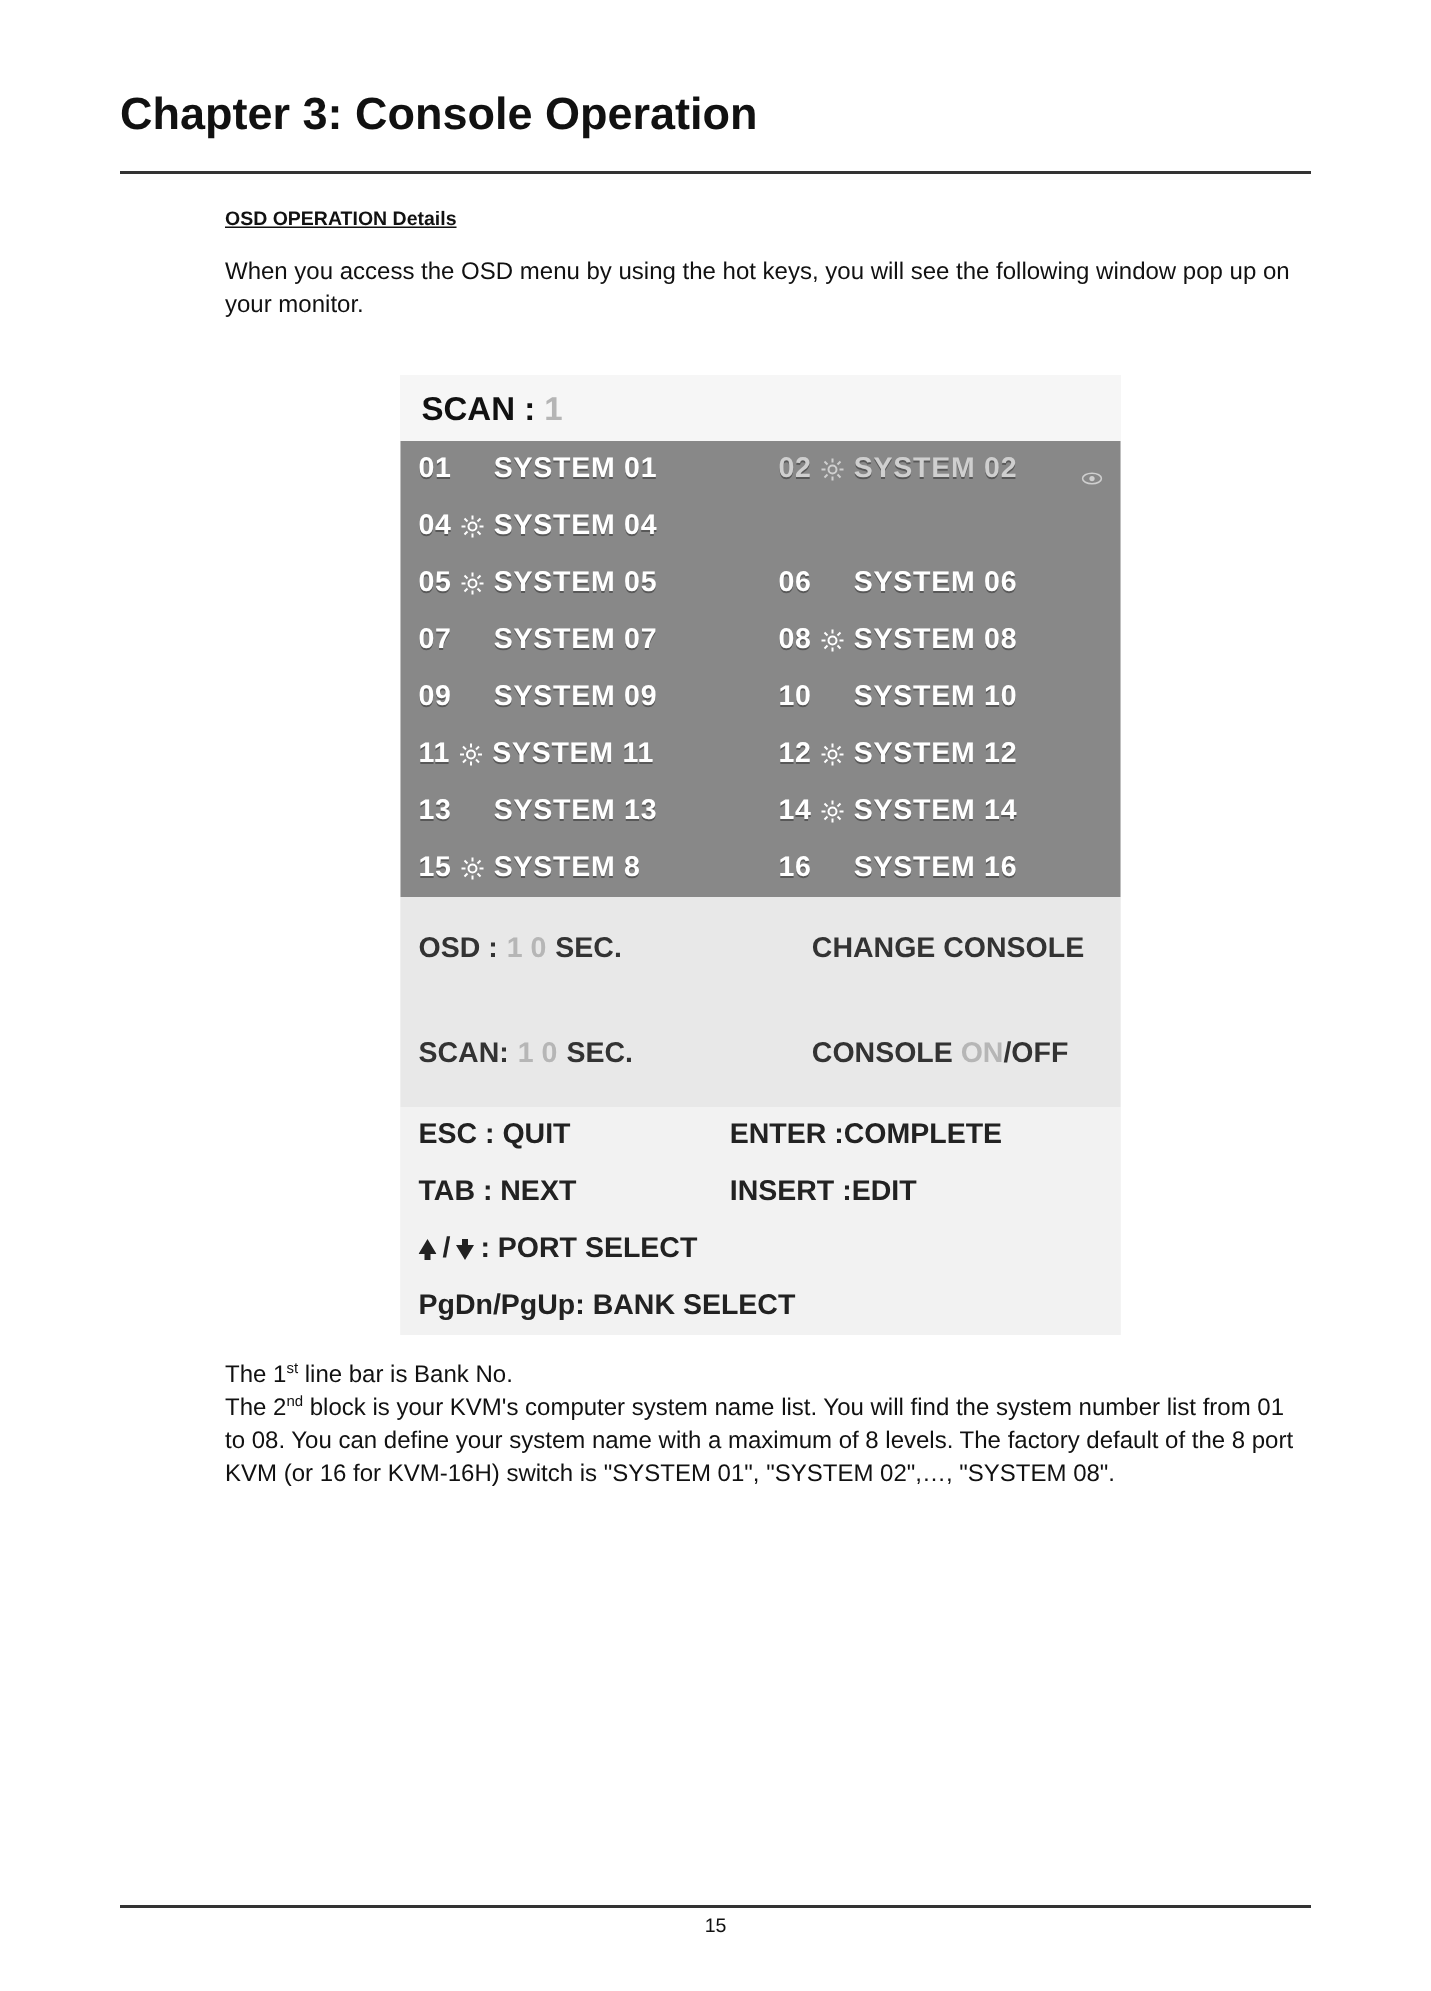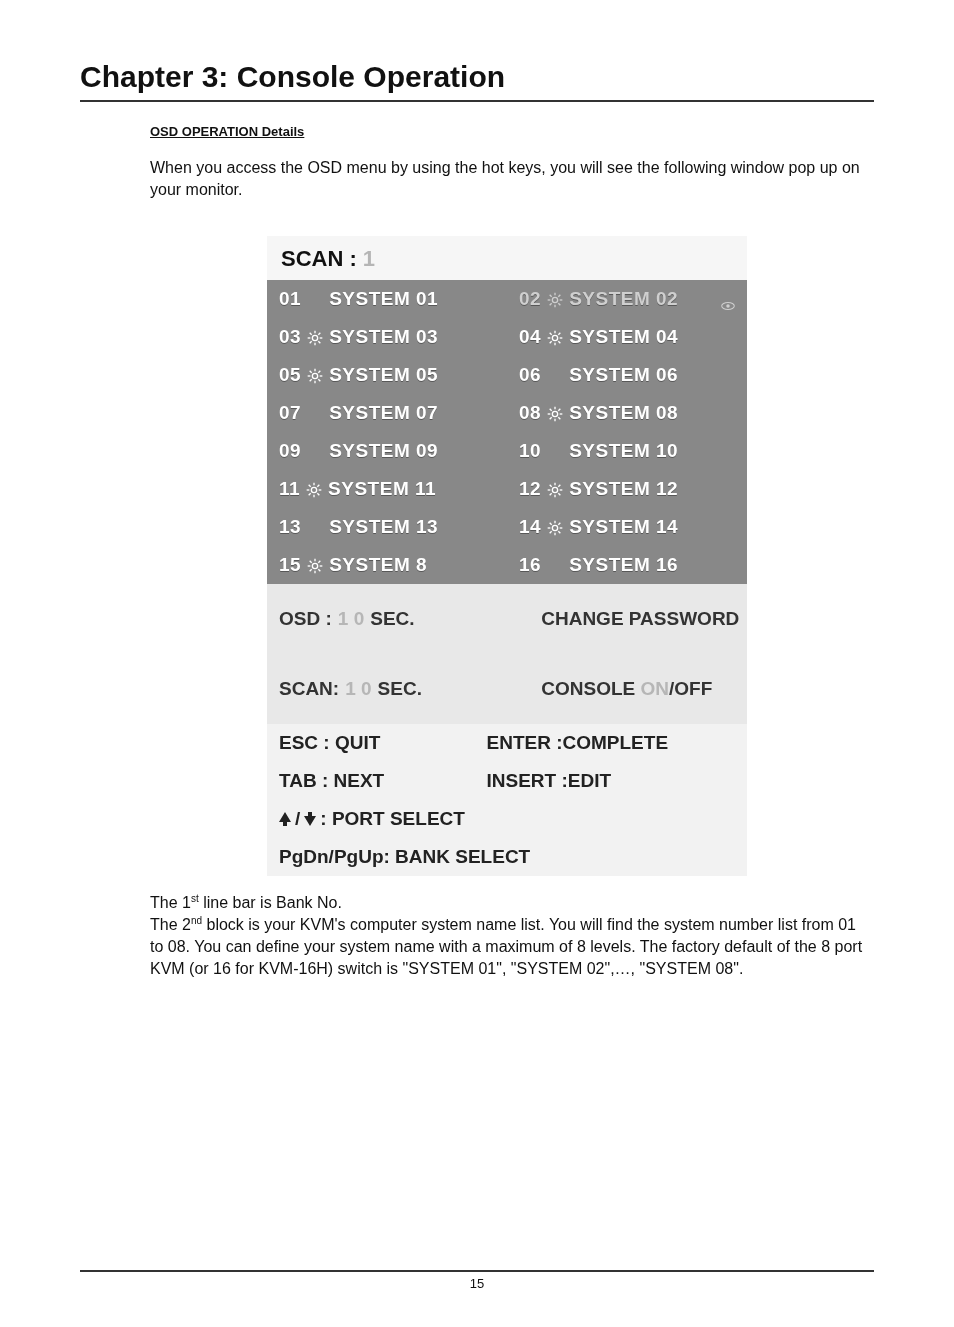--- a/index.html
+++ b/index.html
@@ -1,18 +1,18 @@
 <!DOCTYPE html>
 <html><head>
 <meta charset="utf-8">
 <style>
   * { box-sizing: border-box; margin: 0; padding: 0; }
   html, body { width: 954px; height: 1327px; background: #fff; font-family: Arial, Helvetica, sans-serif; color: #111; }
   .page { width: 954px; height: 1327px; position: relative; padding: 60px 80px 40px 80px; }
-  .chapter-title { font-size: 30px; font-weight: bold; margin-bottom: 6px; }
+  .chapter-title { font-size: 30px; font-weight: bold; margin-bottom: 20px; }
   .hr { border: none; border-top: 2px solid #333; margin-bottom: 22px; }
   .content { padding-left: 70px; padding-right: 10px; }
   .section-heading { font-size: 13px; font-weight: bold; text-decoration: underline; margin-bottom: 18px; }
   .intro-para { font-size: 16px; line-height: 1.35; margin-bottom: 36px; }
   .osd-wrap { display: flex; justify-content: center; }
   .osd { width: 480px; background: #eee; font-family: Arial, Helvetica, sans-serif; font-weight: bold; }
   .bank-bar { background: #f6f6f6; color: #111; font-size: 22px; padding: 10px 14px 8px 14px; display: flex; gap: 6px; align-items: baseline; }
   .bank-num { color: #b5b5b5; }
   .sys-grid { background: #888; color: #fff; }
   .sys-row { display: flex; }
@@ -90,37 +90,20 @@
                   </svg></span>
                 <span class="sys-name">SYSTEM 02</span>
                 <span class="mini-eye"><svg viewBox="0 0 20 12" width="14" height="10">
                     <ellipse cx="10" cy="6" rx="9" ry="5" fill="none" stroke="#cfcfcf" stroke-width="1.5"></ellipse>
                     <circle cx="10" cy="6" r="2.5" fill="#cfcfcf"></circle>
                   </svg></span>
               </div>
             </div>
             <div class="sys-row">
               <div class="sys-col">
-                <span class="sys-id">03</span>
-                <span class="sun-icon"><svg viewBox="0 0 24 24" width="16" height="16">
-                    <circle cx="12" cy="12" r="4" fill="none" stroke="#fff" stroke-width="2"></circle>
-                    <g stroke="#fff" stroke-width="2">
-                      <line x1="12" y1="1" x2="12" y2="5"></line>
-                      <line x1="12" y1="19" x2="12" y2="23"></line>
-                      <line x1="1" y1="12" x2="5" y2="12"></line>
-                      <line x1="19" y1="12" x2="23" y2="12"></line>
-                      <line x1="4" y1="4" x2="7" y2="7"></line>
-                      <line x1="17" y1="17" x2="20" y2="20"></line>
-                      <line x1="4" y1="20" x2="7" y2="17"></line>
-                      <line x1="17" y1="7" x2="20" y2="4"></line>
-                    </g>
-                  </svg></span>
-                <span class="sys-name">SYSTEM 03</span>
-              </div>
-              <div class="sys-col">
                 <span class="sys-id">04</span>
                 <span class="sun-icon"><svg viewBox="0 0 24 24" width="16" height="16">
                     <circle cx="12" cy="12" r="4" fill="none" stroke="#fff" stroke-width="2"></circle>
                     <g stroke="#fff" stroke-width="2">
                       <line x1="12" y1="1" x2="12" y2="5"></line>
                       <line x1="12" y1="19" x2="12" y2="23"></line>
                       <line x1="1" y1="12" x2="5" y2="12"></line>
                       <line x1="19" y1="12" x2="23" y2="12"></line>
                       <line x1="4" y1="4" x2="7" y2="7"></line>
                       <line x1="17" y1="17" x2="20" y2="20"></line>
@@ -277,21 +260,21 @@
             </div>
           </div>
 
         <div class="mid-block">
           <div class="mid-row">
             <div class="mid-left">
               <span>OSD :</span>
               <span><span class="dig1">1</span><span> </span><span class="dig0">0</span></span>
               <span>SEC.</span>
             </div>
-            <div class="mid-right">CHANGE PASSWORD</div>
+            <div class="mid-right">CHANGE CONSOLE</div>
           </div>
           <div class="mid-row">
             <div class="mid-left">
               <span>SCAN:</span>
               <span><span class="dig1">1</span><span> </span><span class="dig0">0</span></span>
               <span>SEC.</span>
             </div>
             <div class="mid-right">
               <span>CONSOLE</span>
               <span> </span>

